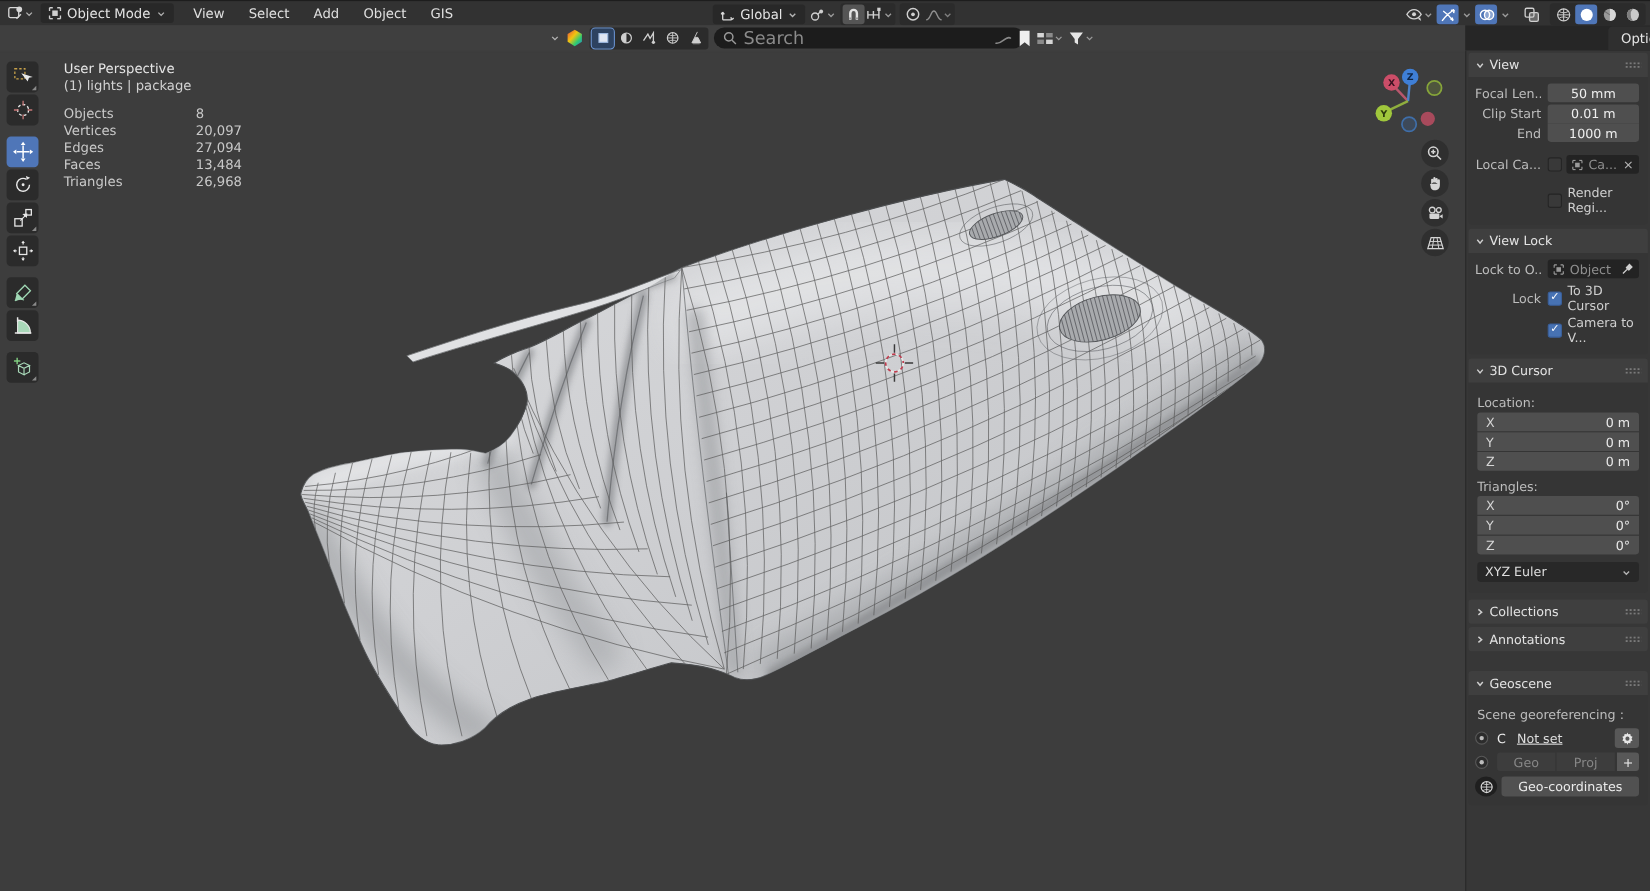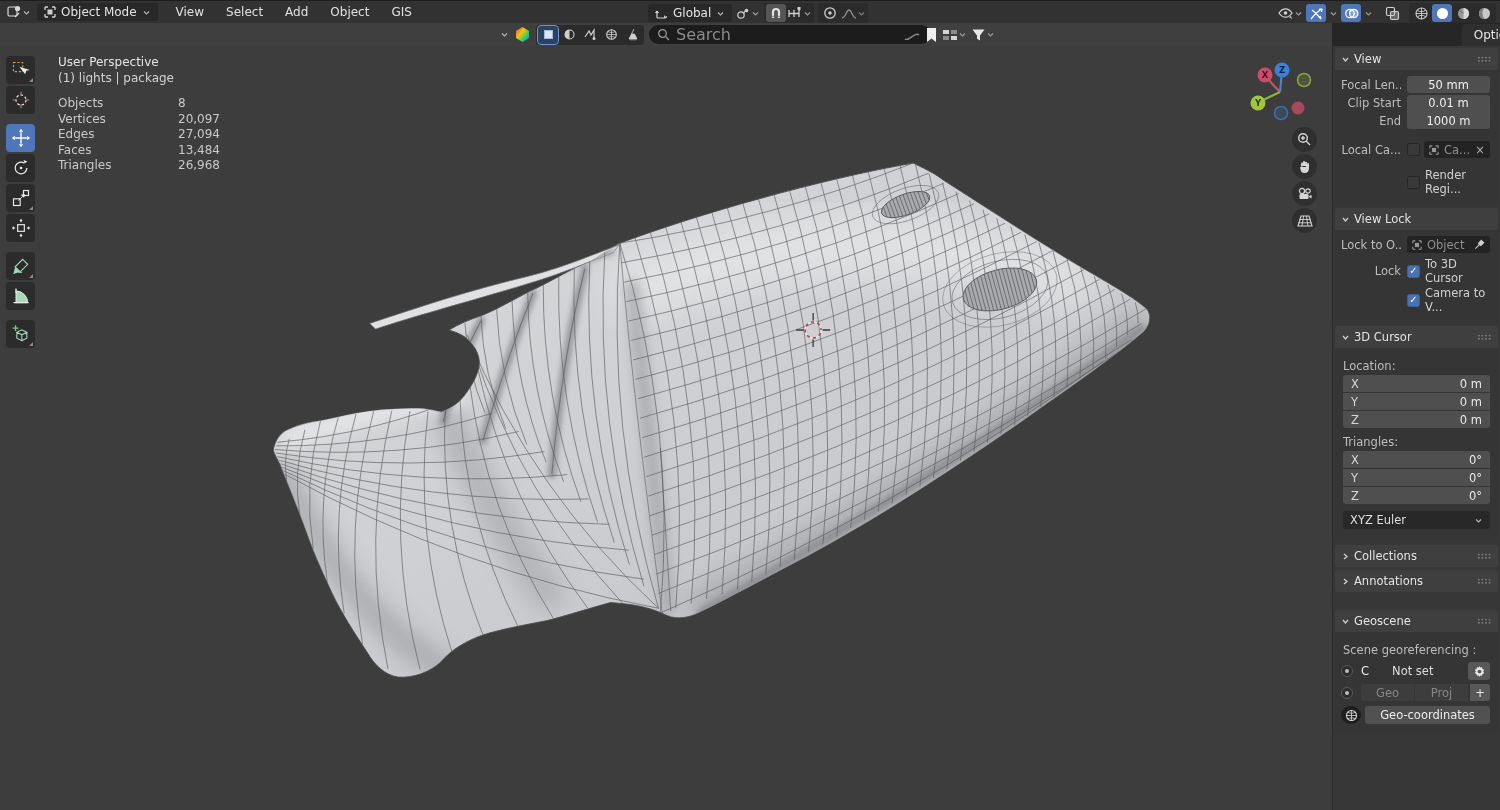--- a/index.html
+++ b/index.html
@@ -836,21 +836,21 @@
     <span>Geoscene</span>
     <span class="grip"></span>
   </div>
   <div class="sect-body">
     <div class="subhead">Scene georeferencing :</div>
     <div class="prow" style="margin-top:5px;">
       <span class="radio">
           <span class="dot"></span>
         </span>
       <span style="margin-left:8px;color:#ececec;">C</span>
-      <span style="margin-left:23px;color:#dedede;">Not set</span>
+      <span style="margin-left:10px;color:#dedede;text-decoration:underline;">Not set</span>
       <span class="gearbtn">
         <svg width="13" height="13" viewBox="0 0 14 14">
           <path d="M7 1l.8 1.8 2-.4.4 2L12 5.2l-1 1.8 1 1.8-1.8.8-.4 2-2-.4L7 13l-.8-1.8-2 .4-.4-2L2 8.8 3 7 2 5.2l1.8-.8.4-2 2 .4z" fill="#e6e6e6"></path>
           <circle cx="7" cy="7" r="2" fill="#585858"></circle>
         </svg>
       </span>
     </div>
     <div class="prow" style="margin-top:4px;text-align:right;">
       <span class="radio">
           <span class="dot"></span>

